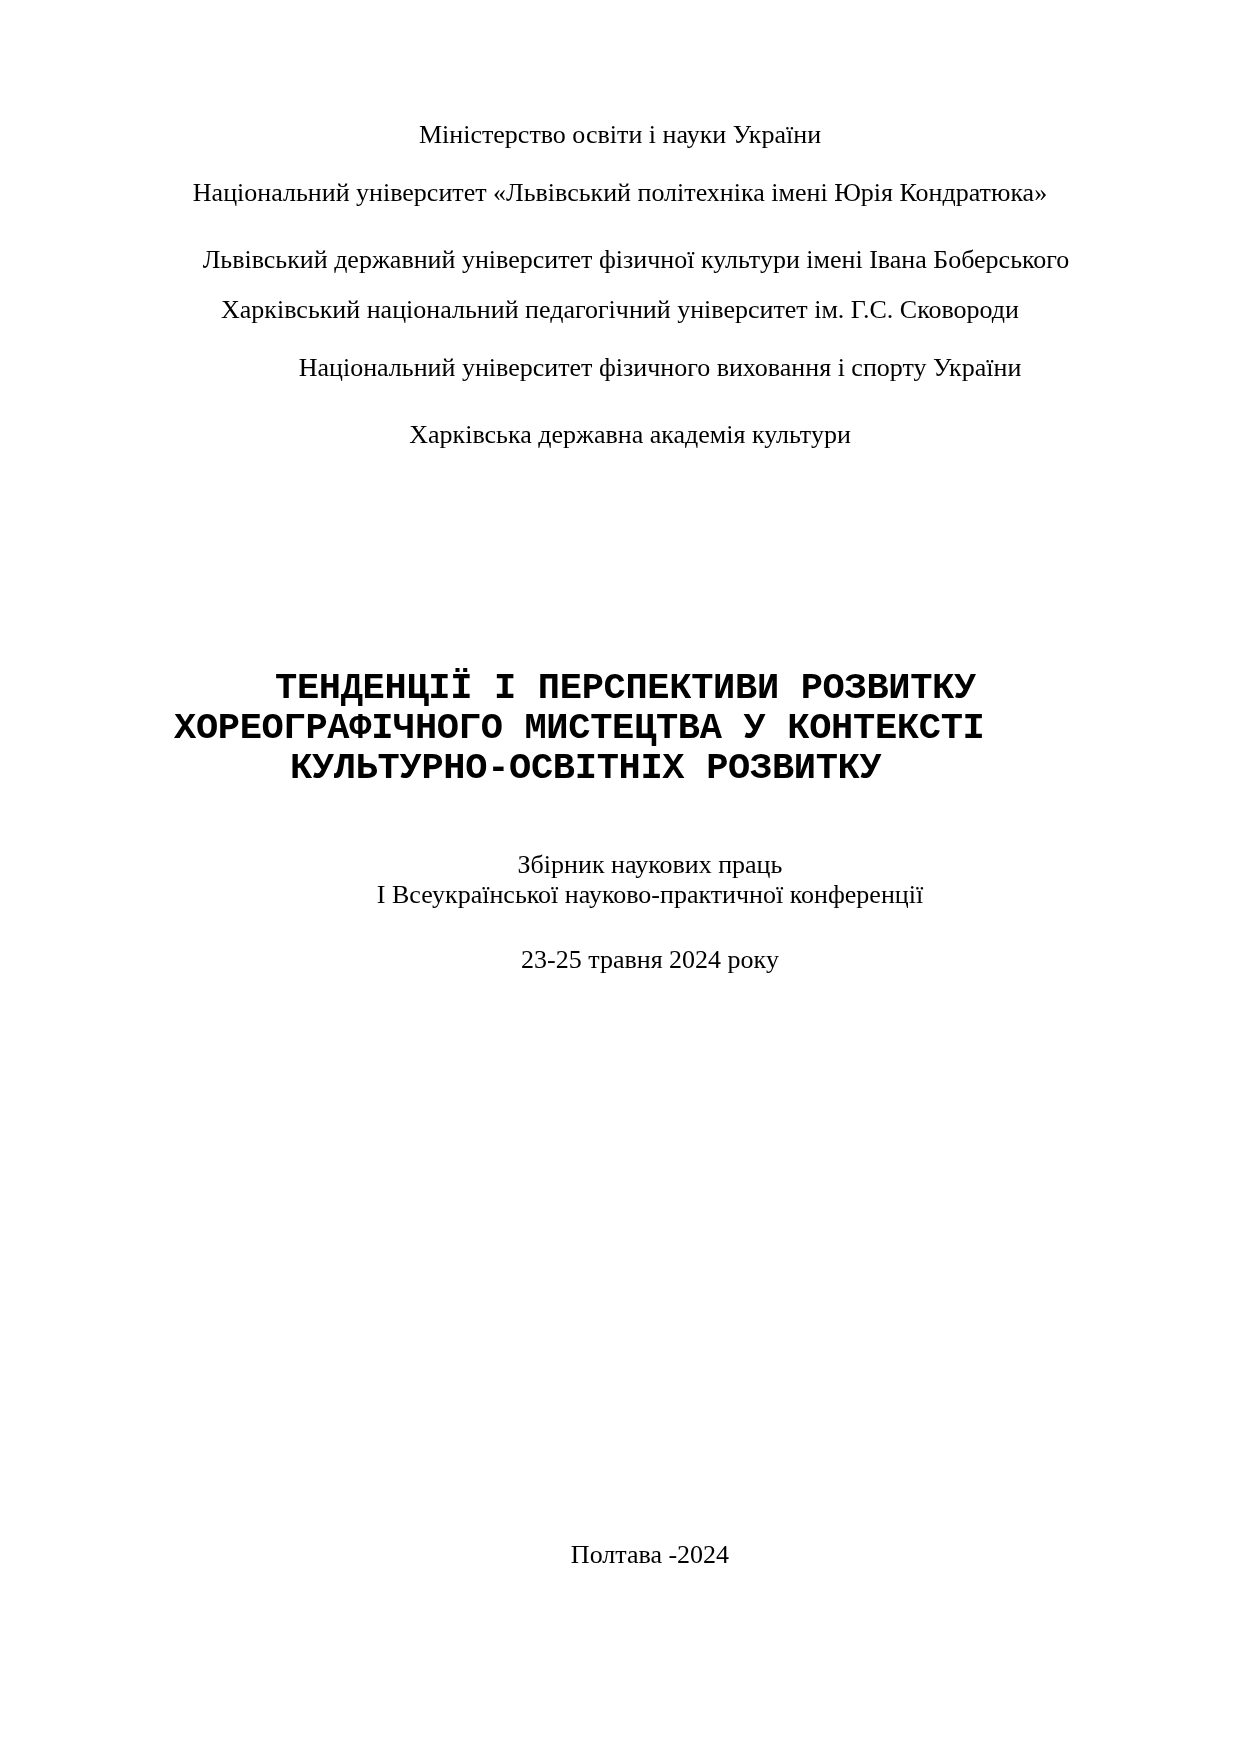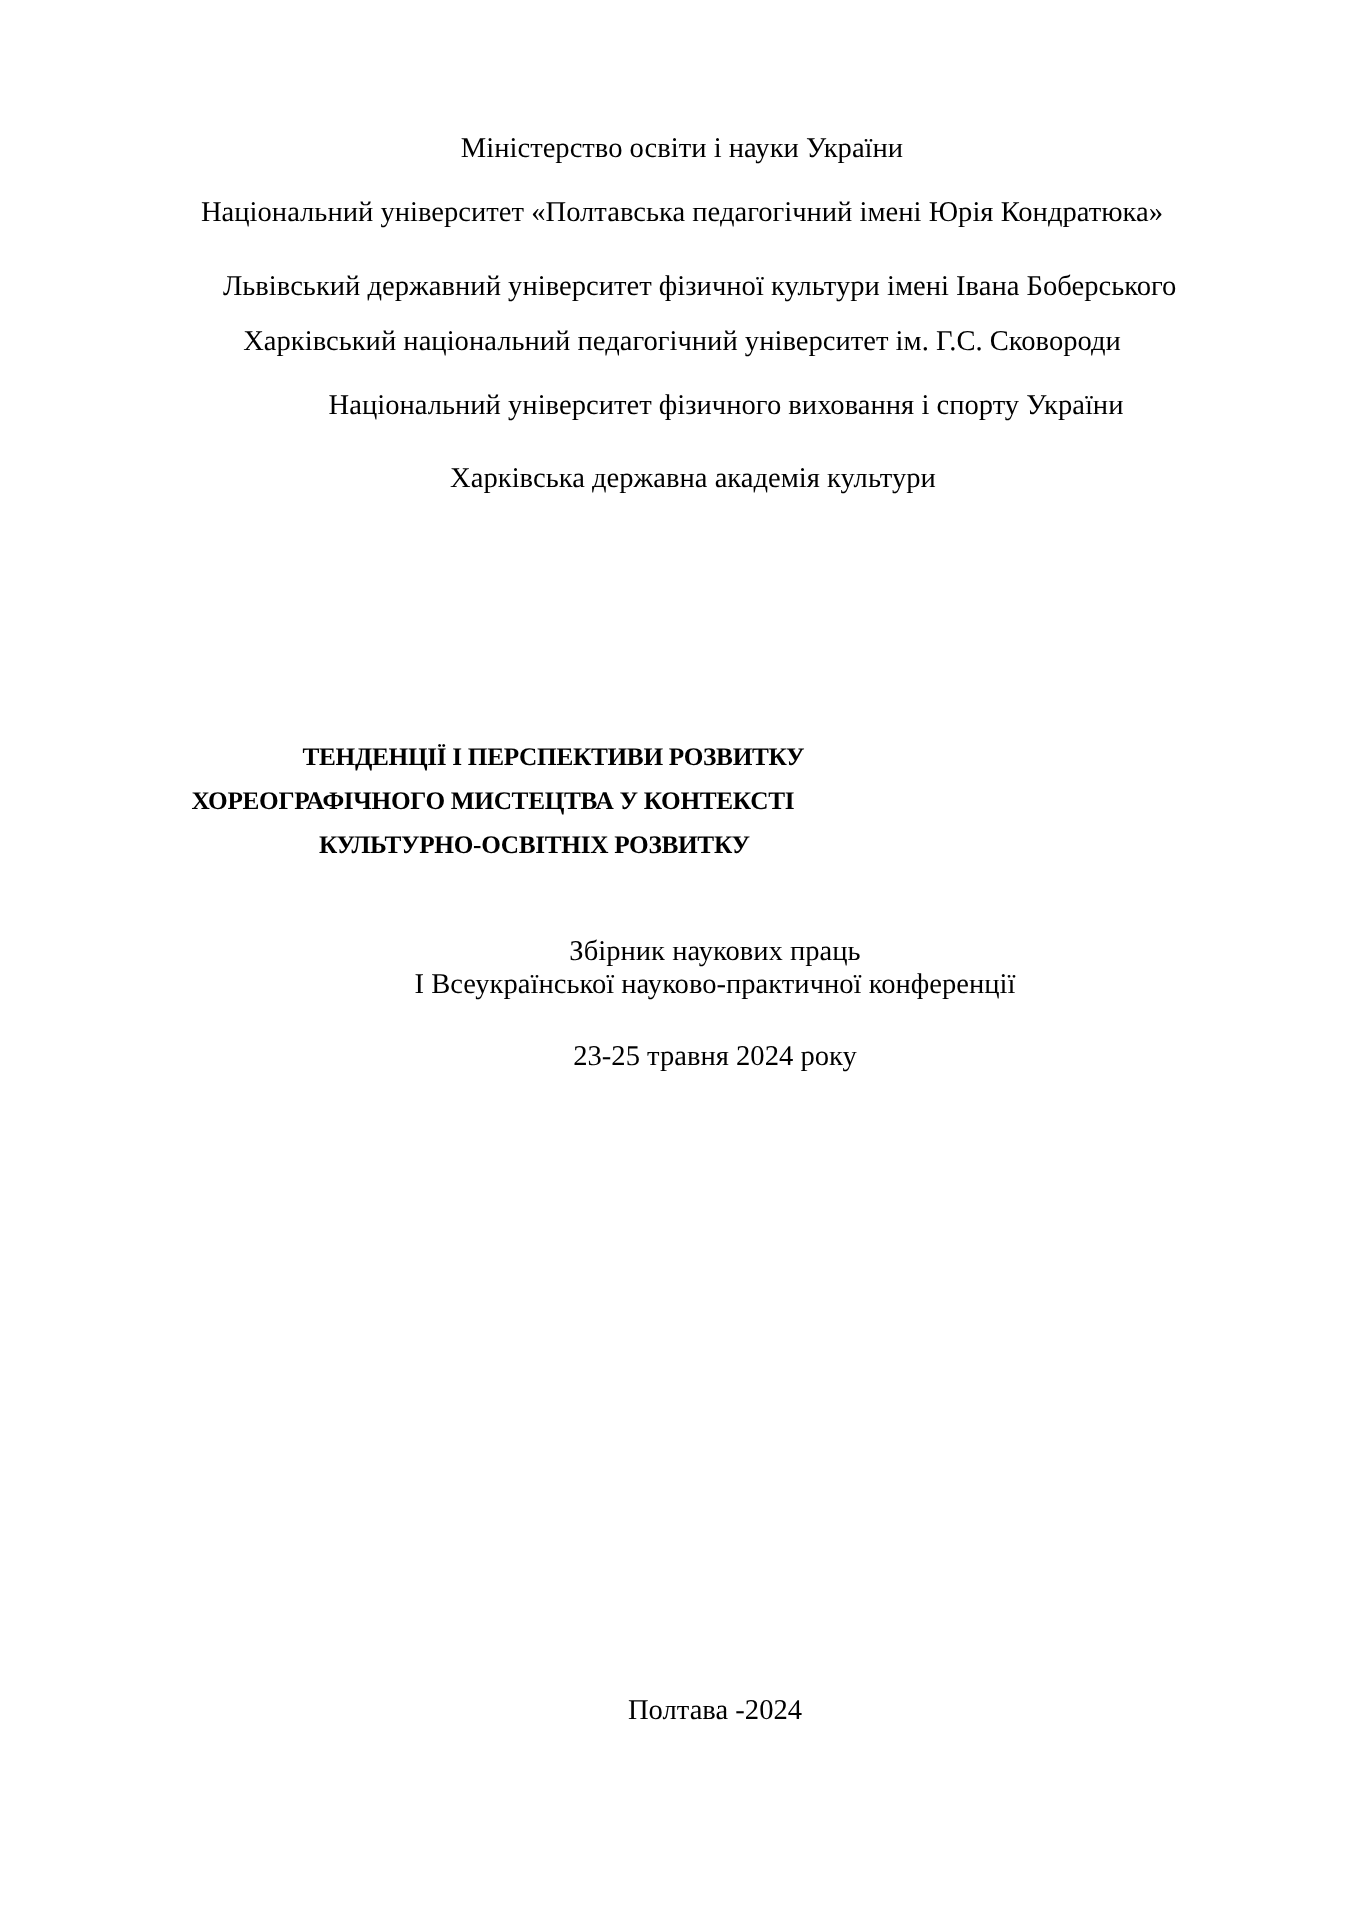--- a/index.html
+++ b/index.html
@@ -27,42 +27,43 @@
       left: 0;
       width: 1240px;
       text-align: center;
       font-size: 26px;
       line-height: 30px;
       white-space: nowrap;
     }
     .title {
       position: absolute;
       font-weight: bold;
-      font-size: 23px;
+      font-size: 37px;
       line-height: 40px;
       white-space: nowrap;
       letter-spacing: -0.3px;
+      font-family: Liberation Mono, monospace;
     }
     .sub {
       position: absolute;
       left: 0;
       width: 1240px;
       text-align: center;
       font-size: 26px;
       line-height: 30px;
       white-space: nowrap;
     }
   </style>
 </head>
 <body>
 
 <div class="page">
 
   <div class="inst" style="top:120px;">Міністерство освіти і науки України</div>
-  <div class="inst" style="top:178px;">Національний університет «Полтавська педагогічний імені Юрія Кондратюка»</div>
+  <div class="inst" style="top:178px;">Національний університет «Львівський політехніка імені Юрія Кондратюка»</div>
   <div class="inst" style="top:245px;margin-left:16px;">Львівський державний університет фізичної культури імені Івана Боберського</div>
   <div class="inst" style="top:295px;">Харківський національний педагогічний університет ім. Г.С. Сковороди</div>
   <div class="inst" style="top:353px;padding-left:40px;">Національний університет фізичного виховання і спорту України</div>
   <div class="inst" style="top:420px;margin-left:10px;">Харківська державна академія культури</div>
 
   <div class="title" style="left:275px; top:668px;">ТЕНДЕНЦІЇ І ПЕРСПЕКТИВИ РОЗВИТКУ</div>
   <div class="title" style="left:158px; top:708px;margin-left:16px;">ХОРЕОГРАФІЧНОГО МИСТЕЦТВА У КОНТЕКСТІ</div>
   <div class="title" style="left:290px; top:748px;">КУЛЬТУРНО-ОСВІТНІХ РОЗВИТКУ</div>
 
   <div class="sub" style="top:850px; left:30px;">Збірник наукових праць</div>

